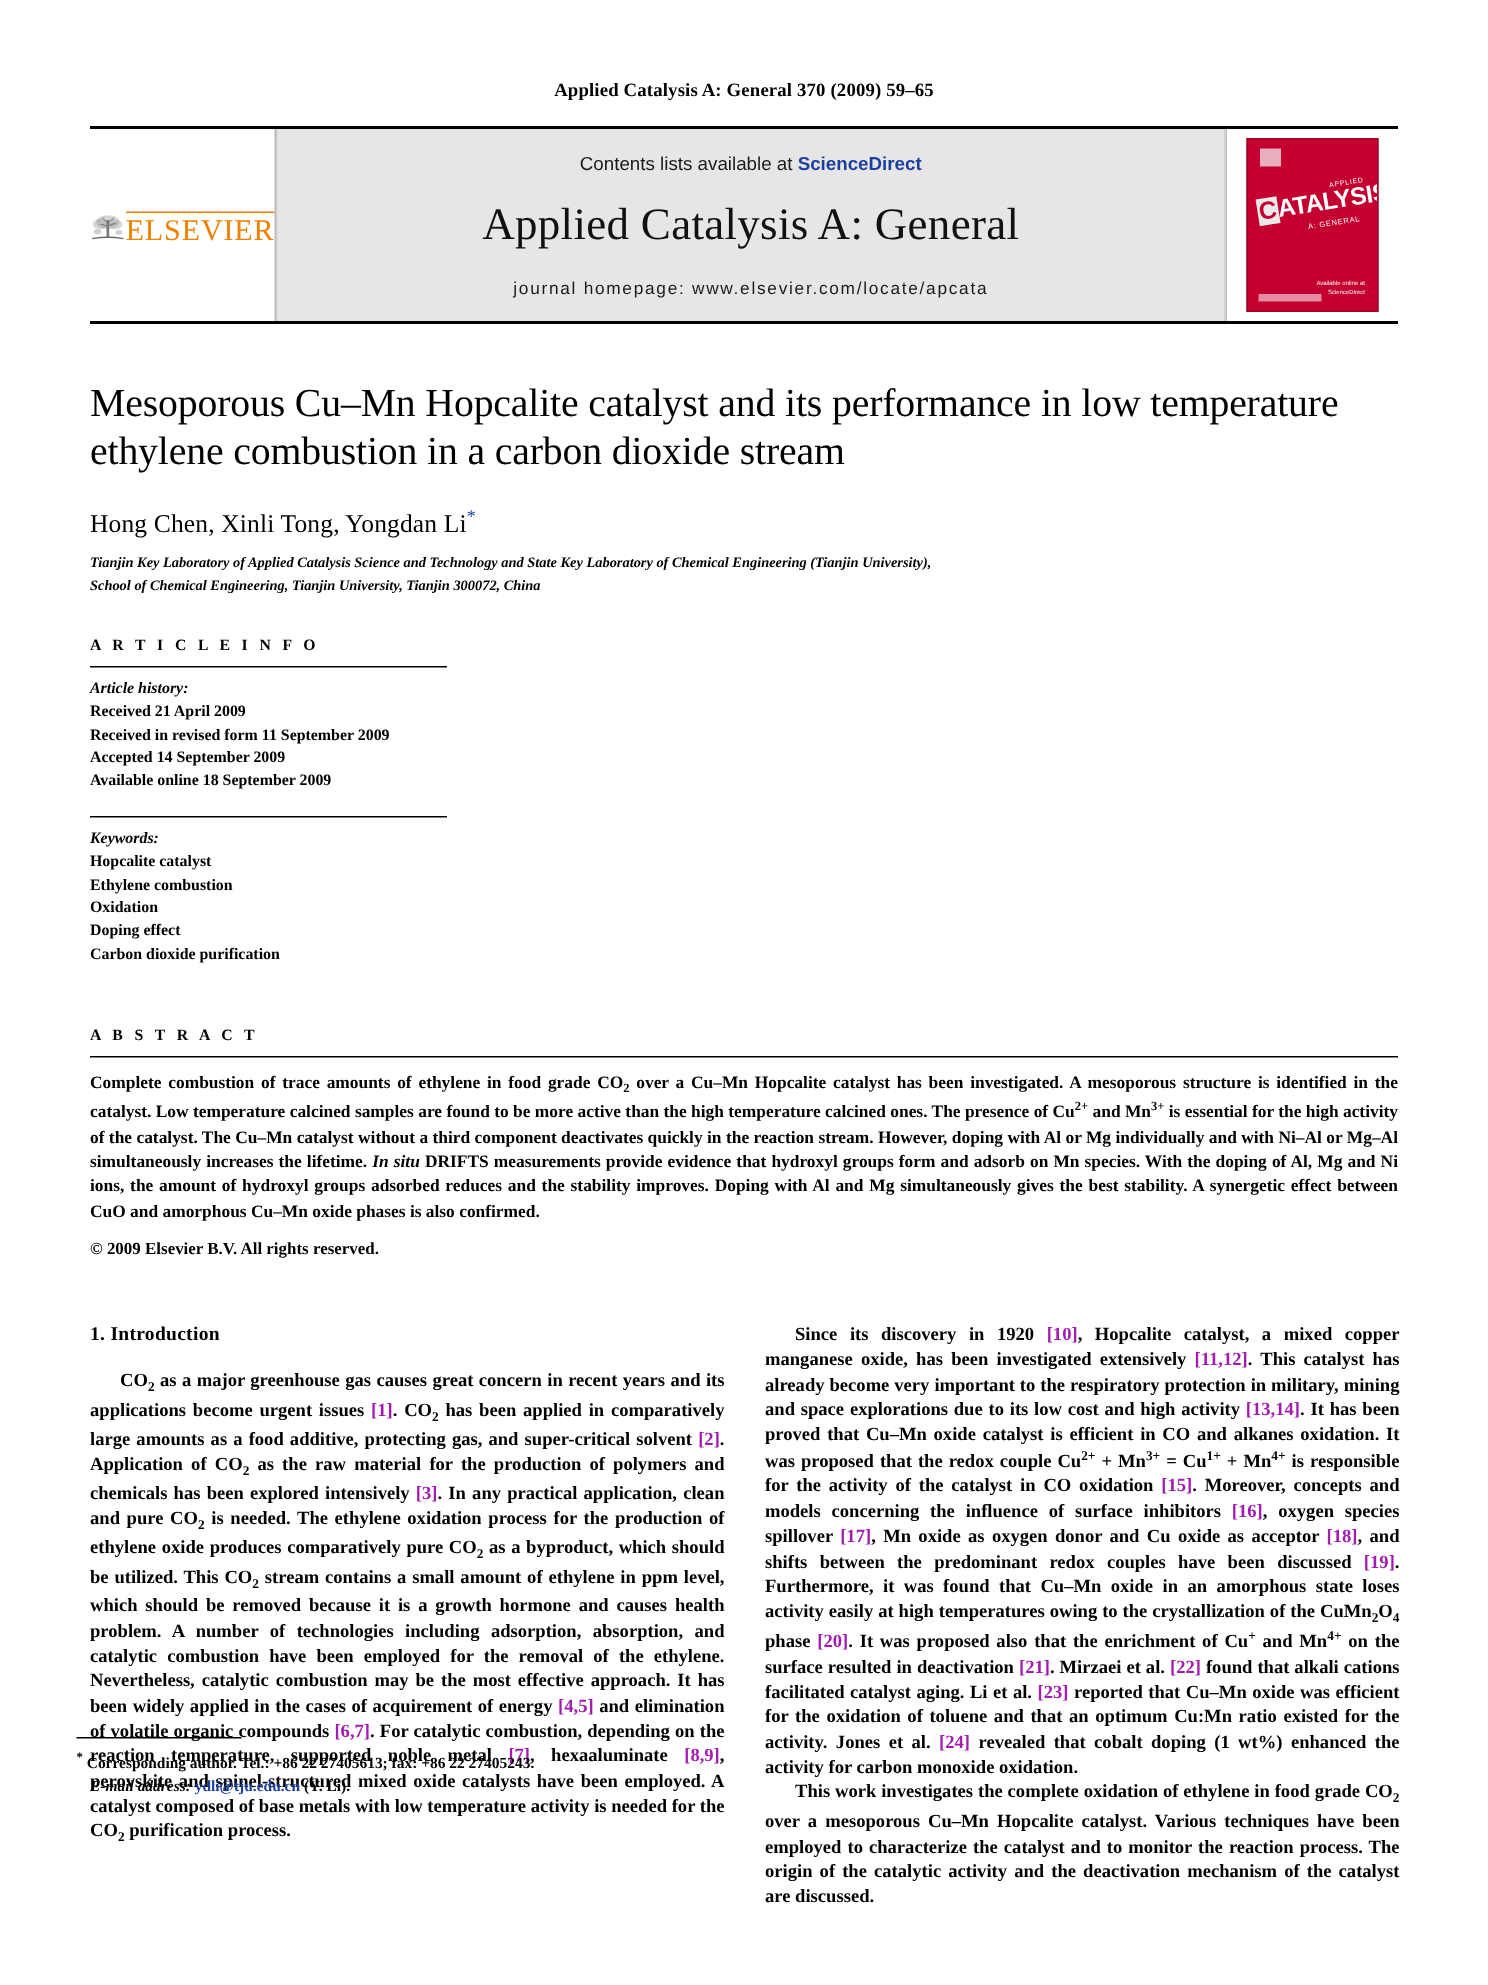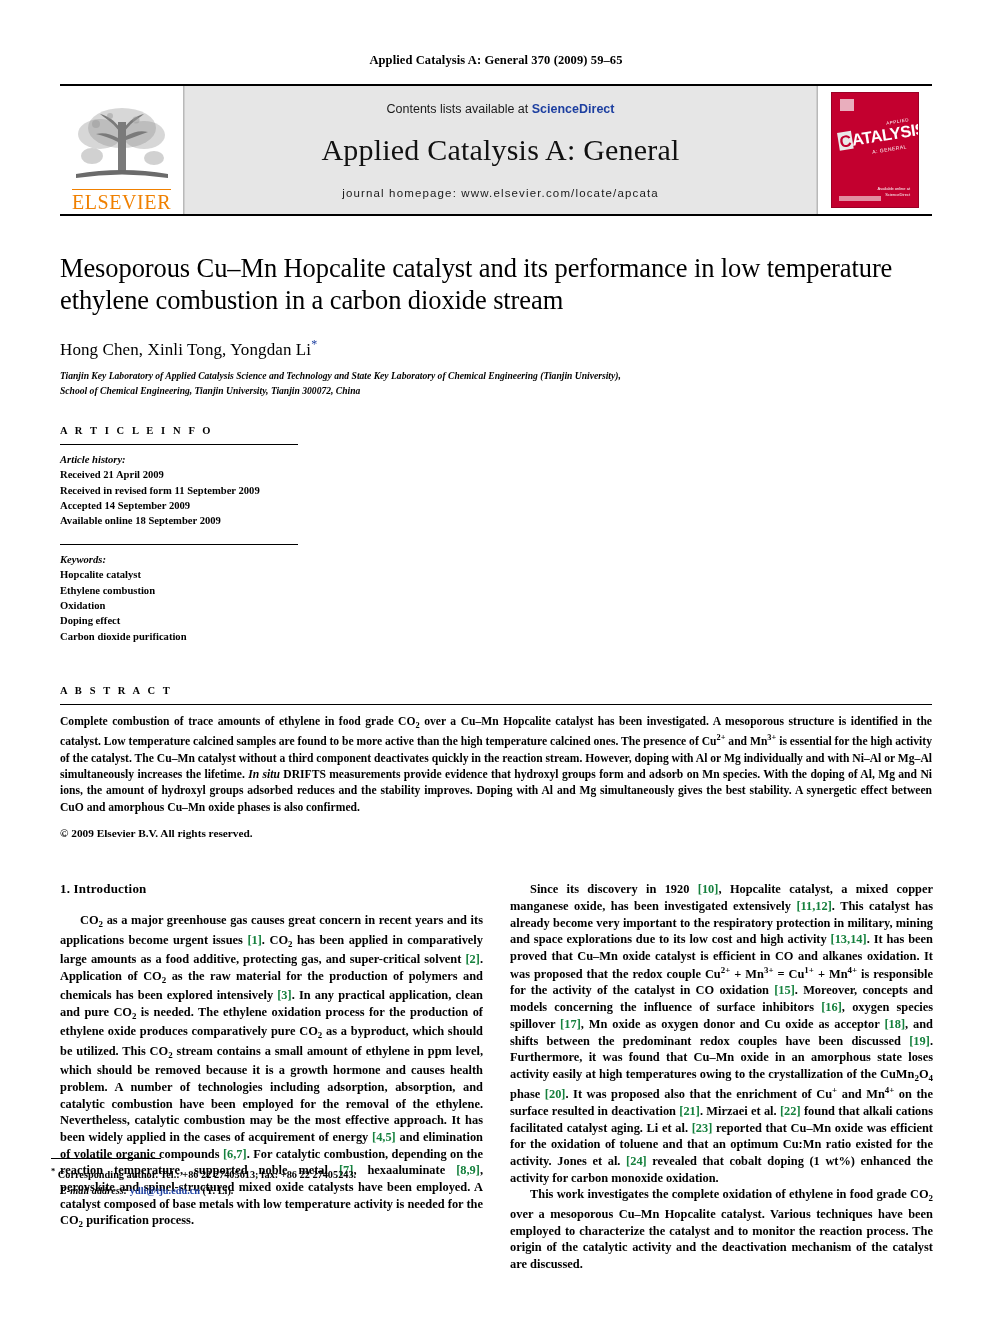--- a/index.html
+++ b/index.html
@@ -40,24 +40,24 @@
     height: 128px;
     box-sizing: content-box;
     display: flex;
     align-items: stretch;
   }
   .elsevier-box {
     width: 124px;
     flex: 0 0 124px;
     border-right: 1px solid #b9b9b9;
     display: flex;
-    flex-direction: column;
+    flex-direction: row;
     align-items: center;
     justify-content: flex-start;
-    padding-top: 16px;
+    padding-top: 4px;
     box-sizing: border-box;
     background: #fff;
   }
   .tree-svg { display:block; }
   .elsevier-word {
     font-family: "Liberation Serif", serif;
     color: #F08000;
     font-size: 20px;
     letter-spacing: .6px;
     line-height: 1;
@@ -265,21 +265,21 @@
   }
   .para {
     font-size: 12.4px;
     line-height: 1.345;
     text-align: justify;
     text-indent: 20px;
     margin: 0;
     font-weight: bold;
   }
   .para + .para { margin-top: 0; }
-  .ref { color: #15803d; }
+  .ref { color: #a21caf; }
 
   
   .footnote {
     position: absolute;
     left: 51px;
     top: 1158px;
     width: 423px;
   }
   .fn-rule {
     border-top: 1.3px solid #000;

